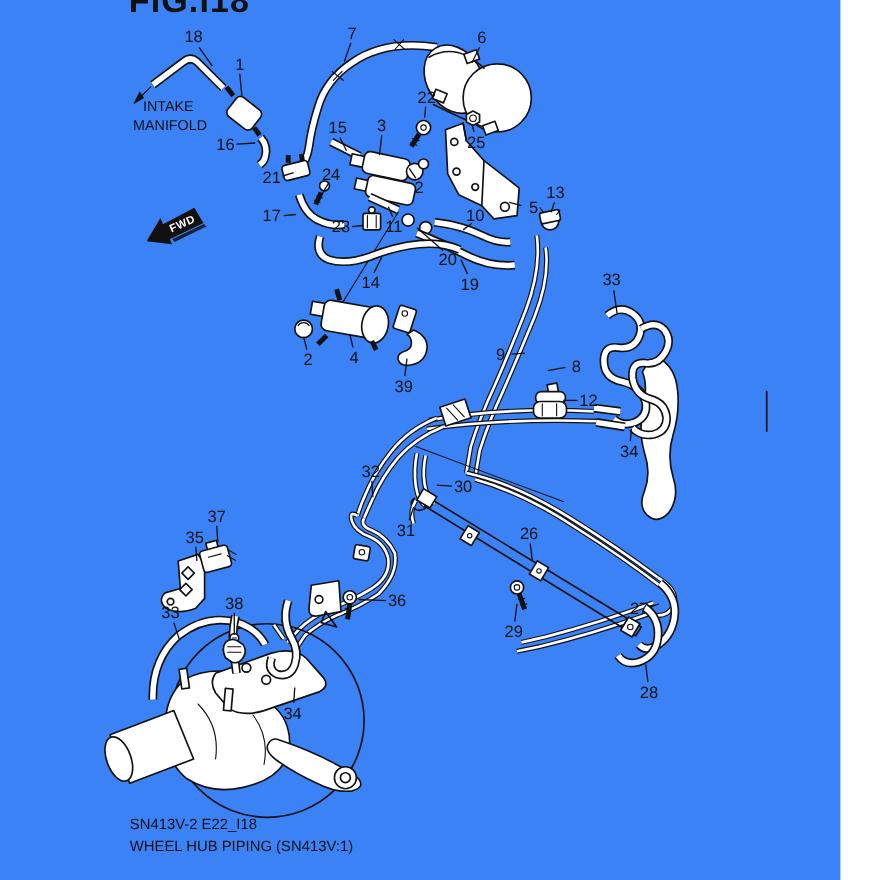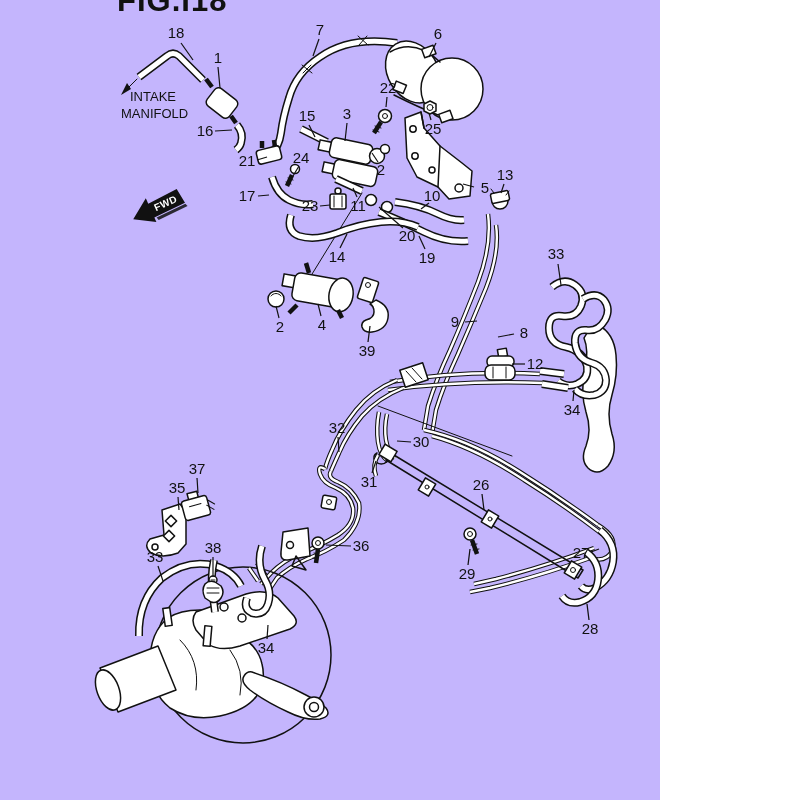--- a/index.html
+++ b/index.html
@@ -1,16 +1,16 @@
 <!DOCTYPE html>
 <html><head>
 <meta charset="utf-8">
 <style>
   html,body{margin:0;padding:0;background:#fff;}
-  .stage{position:relative;width:660px;height:800px;background:#c4b5fd;overflow:hidden;
+  .stage{position:relative;width:764px;height:800px;background:#3b82f6;overflow:hidden;
          font-family:"Liberation Sans", sans-serif;color:#111;}
   .fig-title{position:absolute;left:117px;top:-17px;font-size:31px;font-weight:bold;
              letter-spacing:1px;color:#111;}
   .caption{position:absolute;left:118px;top:740px;font-size:13.5px;line-height:20px;color:#111;}
   svg{position:absolute;left:0;top:0;}
   .ln{fill:none;stroke:#111;stroke-width:1.5;stroke-linecap:round;stroke-linejoin:round;}
   .thin{fill:none;stroke:#111;stroke-width:1;stroke-linecap:round;}
   .fw{fill:#fff;stroke:#111;stroke-width:1.5;stroke-linejoin:round;}
   .tube{fill:none;stroke:#111;stroke-width:8;stroke-linecap:butt;stroke-linejoin:round;}
   .tube-i{fill:none;stroke:#fff;stroke-width:5;stroke-linecap:butt;stroke-linejoin:round;}
@@ -423,13 +423,17 @@
         <text x="590" y="629" dy="0.35em" text-anchor="middle" class="lbl">28</text>
         <line x1="158" y1="566" x2="163" y2="581" class="leader"></line>
         <text x="155" y="557" dy="0.35em" text-anchor="middle" class="lbl">33</text>
         <line x1="213" y1="557" x2="213" y2="577" class="leader"></line>
         <text x="213" y="548" dy="0.35em" text-anchor="middle" class="lbl">38</text>
         <line x1="267" y1="639" x2="268" y2="625" class="leader"></line>
         <text x="266" y="648" dy="0.35em" text-anchor="middle" class="lbl">34</text>
       </g>
   </svg>
 
+  <div class="caption">
+    <div>SN413V-2 E22_I18</div>
+    <div>WHEEL HUB PIPING (SN413V:1)</div>
+  </div>
 </div>
 
 </body></html>

